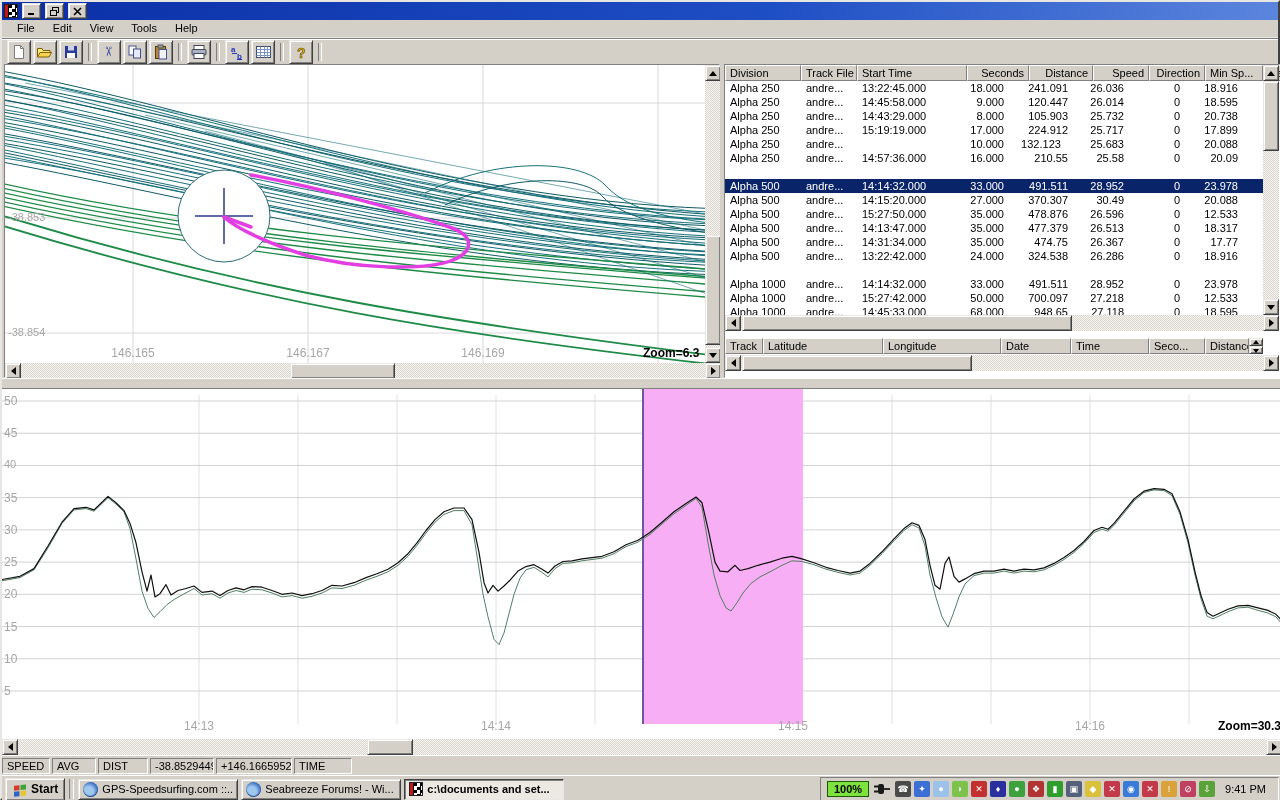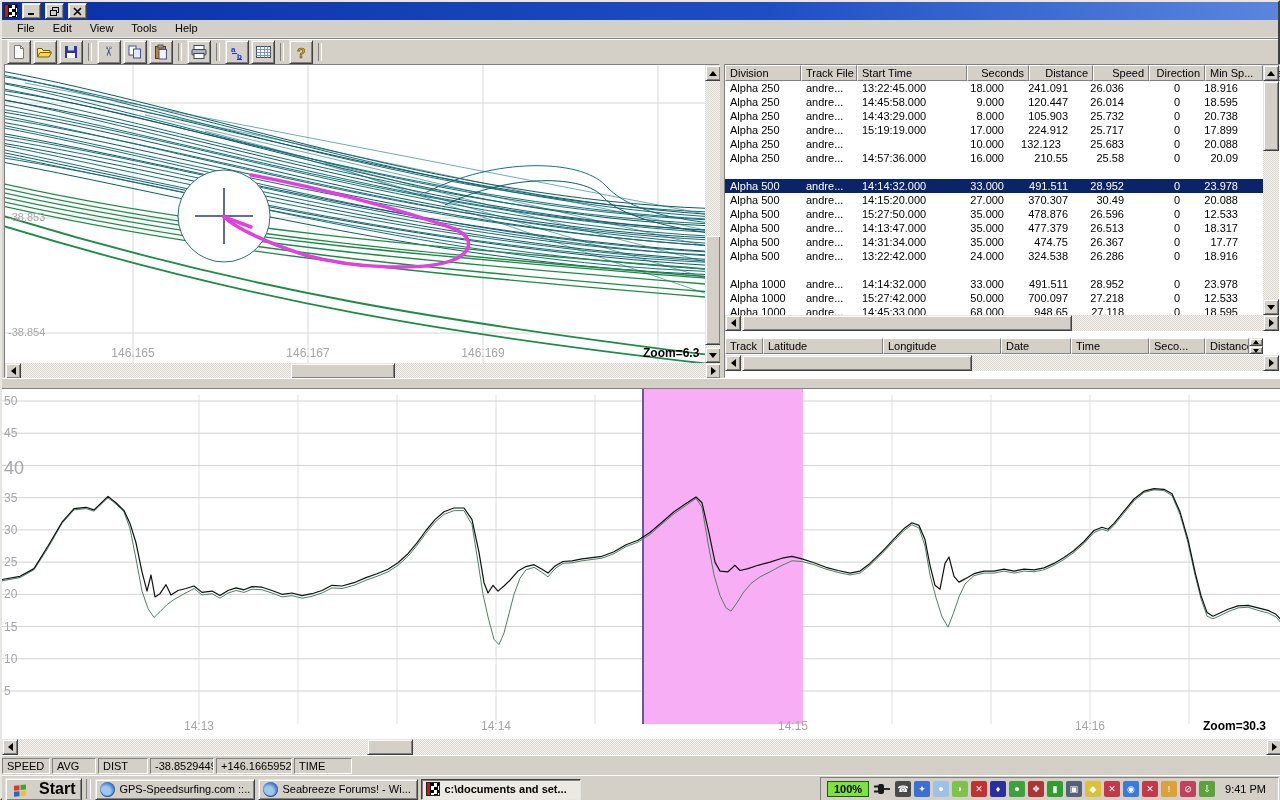--- a/index.html
+++ b/index.html
@@ -63,21 +63,21 @@
   
   #chart-panel{left:0;top:386px;width:1280px;height:351px;background:#fff;border-top:1px solid #808080;box-sizing:border-box;}
   #chart-hscroll{left:0;top:737px;width:1280px;height:16px;}
   
   #statusbar{left:0;top:753px;width:1280px;height:20px;background:#d4d0c8;display:flex;align-items:center;border-top:1px solid #fff;box-sizing:border-box;}
   .spanel{border:1px solid;border-color:#808080 #fff #fff #808080;height:16px;line-height:15px;
     padding:0 4px;margin-right:2px;box-sizing:border-box;white-space:nowrap;overflow:hidden;}
   
   #taskbar{left:0;top:773px;width:1280px;height:27px;background:#d4d0c8;border-top:1px solid #fff;
     display:flex;align-items:center;padding:0 3px;box-sizing:border-box;}
-  #start-btn{display:flex;align-items:center;gap:11px;height:21px;padding:0 6px;font-weight:bold;font-size:16px;}
+  #start-btn{display:flex;align-items:center;gap:3px;height:21px;padding:0 6px;font-weight:bold;font-size:12px;}
   .task-sep{width:3px;height:20px;margin:0 4px;border-left:1px solid #808080;border-right:1px solid #fff;}
   .taskbtn{display:flex;align-items:center;gap:4px;width:160px;height:21px;padding:0 4px;margin-right:3px;
     box-sizing:border-box;white-space:nowrap;overflow:hidden;}
   .taskbtn.active{border-color:#404040 #e8e6e2 #e8e6e2 #404040;box-shadow:inset 1px 1px 0 #808080;
     background:#ece9e2;font-weight:bold;}
   .taskbtn .lbl{overflow:hidden;white-space:nowrap;}
   .ff-icon{width:15px;height:15px;border-radius:50%;flex:0 0 15px;
     background:radial-gradient(circle at 38% 62%, #9ec8ee 0 35%, #2f62c0 75%);
     box-shadow:inset 0 -1px 1px #1a3c86;position:relative;overflow:hidden;}
   .ff-icon:after{content:"";position:absolute;left:4px;top:-2px;width:12px;height:12px;border-radius:50%;
@@ -541,36 +541,36 @@
         <line x1="0" y1="269.77777777777777" x2="1280" y2="269.77777777777777" stroke="#d2d2d2"></line>
         <line x1="0" y1="302" x2="1280" y2="302" stroke="#d2d2d2"></line>
         <rect x="640" y="0" width="161" height="335" fill="#f8aef4"></rect>
         <line x1="641" y1="0" x2="641" y2="335" stroke="#3a3a8a" stroke-width="1.5"></line>
         <polyline points="0,191.8 18,188.6 32,180.8 46,158.9 60,134.4 72,120.9 84,119.6 92,122.2 100,114.5 106,108.7 114,115.1 122,122.8 128,139.6 134,169.9 140,202.1 146,219.5 152,228.5 158,222.7 165,215.6 172,210.5 180,206.0 192,199.5 200,206.0 210,204.7 218,209.2 226,204.0 234,201.5 242,203.4 250,200.2 260,200.8 270,204.0 280,207.9 290,206.6 300,209.2 310,207.3 320,204.0 330,198.9 340,199.5 352,196.3 364,191.2 375,187.3 386,182.8 396,176.3 406,167.3 415,156.4 424,144.1 433,133.2 442,125.4 452,121.6 462,121.6 470,135.7 476,173.1 481,205.3 486,227.9 492,250.4 497,255.6 502,244.0 507,224.7 512,205.3 518,189.2 524,180.8 532,178.3 540,183.4 546,187.9 553,179.6 561,174.4 570,173.8 580,171.8 590,170.5 600,169.2 612,164.7 624,157.6 636,153.1 648,145.4 660,135.1 672,124.8 684,116.4 694,109.3 700,118.3 706,153.8 712,186.0 718,206.6 724,218.9 729,222.1 735,213.7 741,204.0 749,194.4 758,187.9 768,182.8 780,176.3 790,171.8 800,172.5 812,175.7 824,180.2 836,183.4 848,186.0 858,184.1 868,176.3 880,164.7 892,151.8 902,141.5 910,135.7 917,139.0 923,157.0 928,186.0 934,208.6 940,227.9 946,238.2 951,225.3 957,207.9 963,195.0 972,186.6 982,184.1 992,184.1 1002,182.1 1012,184.1 1022,182.1 1032,182.8 1042,180.8 1052,176.3 1062,170.5 1072,163.4 1082,154.4 1092,143.5 1100,140.2 1106,142.2 1112,136.4 1122,124.1 1132,111.9 1142,103.5 1152,100.9 1162,101.6 1170,106.7 1178,125.4 1186,153.8 1193,186.0 1199,209.8 1205,227.2 1211,229.8 1218,226.6 1226,222.7 1236,218.9 1246,218.2 1256,221.4 1266,224.0 1274,227.9 1280,235.0" fill="none" stroke="#4f7f63" stroke-width="1" stroke-linejoin="round"></polyline>
         <polyline points="0,190.5 18,187.3 32,179.6 46,157.0 60,133.2 72,119.6 84,118.3 92,120.9 100,113.2 106,107.4 114,113.8 122,121.6 128,134.4 134,153.8 140,182.8 145,202.1 149,186.0 153,207.9 158,204.7 164,195.7 169,206.0 176,201.5 184,199.5 192,197.0 200,203.4 210,202.1 218,206.6 226,201.5 234,198.9 242,200.8 250,197.6 260,198.2 270,201.5 280,205.3 290,204.0 300,206.6 310,204.7 320,201.5 330,196.3 340,197.0 352,193.7 364,188.6 375,184.7 386,180.2 396,173.8 406,164.7 415,153.8 424,141.5 433,130.6 442,122.8 452,119.0 462,119.0 470,130.6 477,163.4 482,193.7 486,204.0 491,196.3 496,202.1 502,197.0 508,191.2 516,182.1 524,177.6 532,175.7 540,180.2 546,184.1 553,177.0 561,172.5 570,171.8 580,169.9 590,168.6 600,167.3 612,162.8 624,155.7 636,151.2 648,143.5 660,133.2 672,122.8 684,114.5 694,108.0 700,113.8 707,144.1 713,173.1 718,182.1 726,182.8 733,176.3 738,181.5 746,179.6 756,176.3 768,173.1 780,169.2 790,167.3 800,169.9 812,173.8 824,178.3 836,181.5 848,184.1 858,182.1 868,174.4 880,162.8 892,149.9 902,139.6 910,133.8 917,136.4 923,150.6 928,176.3 933,196.3 938,200.2 943,174.4 947,168.0 952,187.3 957,193.1 963,189.9 972,184.7 982,182.1 992,182.1 1002,180.2 1012,182.1 1022,180.2 1032,180.8 1042,178.9 1052,174.4 1062,168.6 1072,161.5 1082,152.5 1092,141.5 1100,138.3 1106,140.2 1112,134.4 1122,122.2 1132,110.0 1142,102.2 1152,99.6 1162,100.3 1170,104.8 1178,122.8 1186,150.6 1193,182.8 1199,206.6 1205,223.4 1211,227.2 1218,224.0 1226,220.2 1236,216.9 1246,216.3 1256,218.9 1266,221.4 1274,225.3 1280,231.8" fill="none" stroke="#101010" stroke-width="1.2" stroke-linejoin="round"></polyline>
       </svg>
     <div id="chart-ylabels">
         <div class="axis-label" style="left: 2px; top: 5px; font-size: 12px;">50</div>
         <div class="axis-label" style="left: 2px; top: 37.2222px; font-size: 12px;">45</div>
-        <div class="axis-label" style="left: 2px; top: 69.4444px; font-size: 18px;">40</div>
+        <div class="axis-label" style="left: 2px; top: 69.4444px; font-size: 11px;">40</div>
         <div class="axis-label" style="left: 2px; top: 101.667px; font-size: 12px;">35</div>
         <div class="axis-label" style="left: 2px; top: 133.889px; font-size: 12px;">30</div>
         <div class="axis-label" style="left: 2px; top: 166.111px; font-size: 12px;">25</div>
         <div class="axis-label" style="left: 2px; top: 198.333px; font-size: 12px;">20</div>
         <div class="axis-label" style="left: 2px; top: 230.556px; font-size: 12px;">15</div>
         <div class="axis-label" style="left: 2px; top: 262.778px; font-size: 12px;">10</div>
         <div class="axis-label" style="left: 2px; top: 295px; font-size: 12px;">5</div>
       </div>
     <div id="chart-xlabels">
         <div class="axis-label" style="left: 172px; top: 330px; width: 50px; text-align: center; font-size: 12px;">14:13</div>
         <div class="axis-label" style="left: 469px; top: 330px; width: 50px; text-align: center; font-size: 12px;">14:14</div>
         <div class="axis-label" style="left: 766px; top: 330px; width: 50px; text-align: center; font-size: 12px;">14:15</div>
         <div class="axis-label" style="left: 1063px; top: 330px; width: 50px; text-align: center; font-size: 12px;">14:16</div>
       </div>
-    <div class="axis-label" style="right:16px;top:330px;color:#000;font-weight:bold;font-size:12px;">Zoom=30.3</div>
+    <div class="axis-label" style="right:1px;top:330px;color:#000;font-weight:bold;font-size:12px;">Zoom=30.3</div>
   </div>
   <div id="chart-hscroll" class="abs scroll">
     <div class="sbtn" style="left:0;top:0;">
         <div class="arr left"></div>
       </div>
     <div class="thumb" style="left:365px;top:0;width:46px;height:16px;"></div>
     <div class="sbtn" style="left:1264px;top:0;">
         <div class="arr right"></div>
       </div>
   </div>

